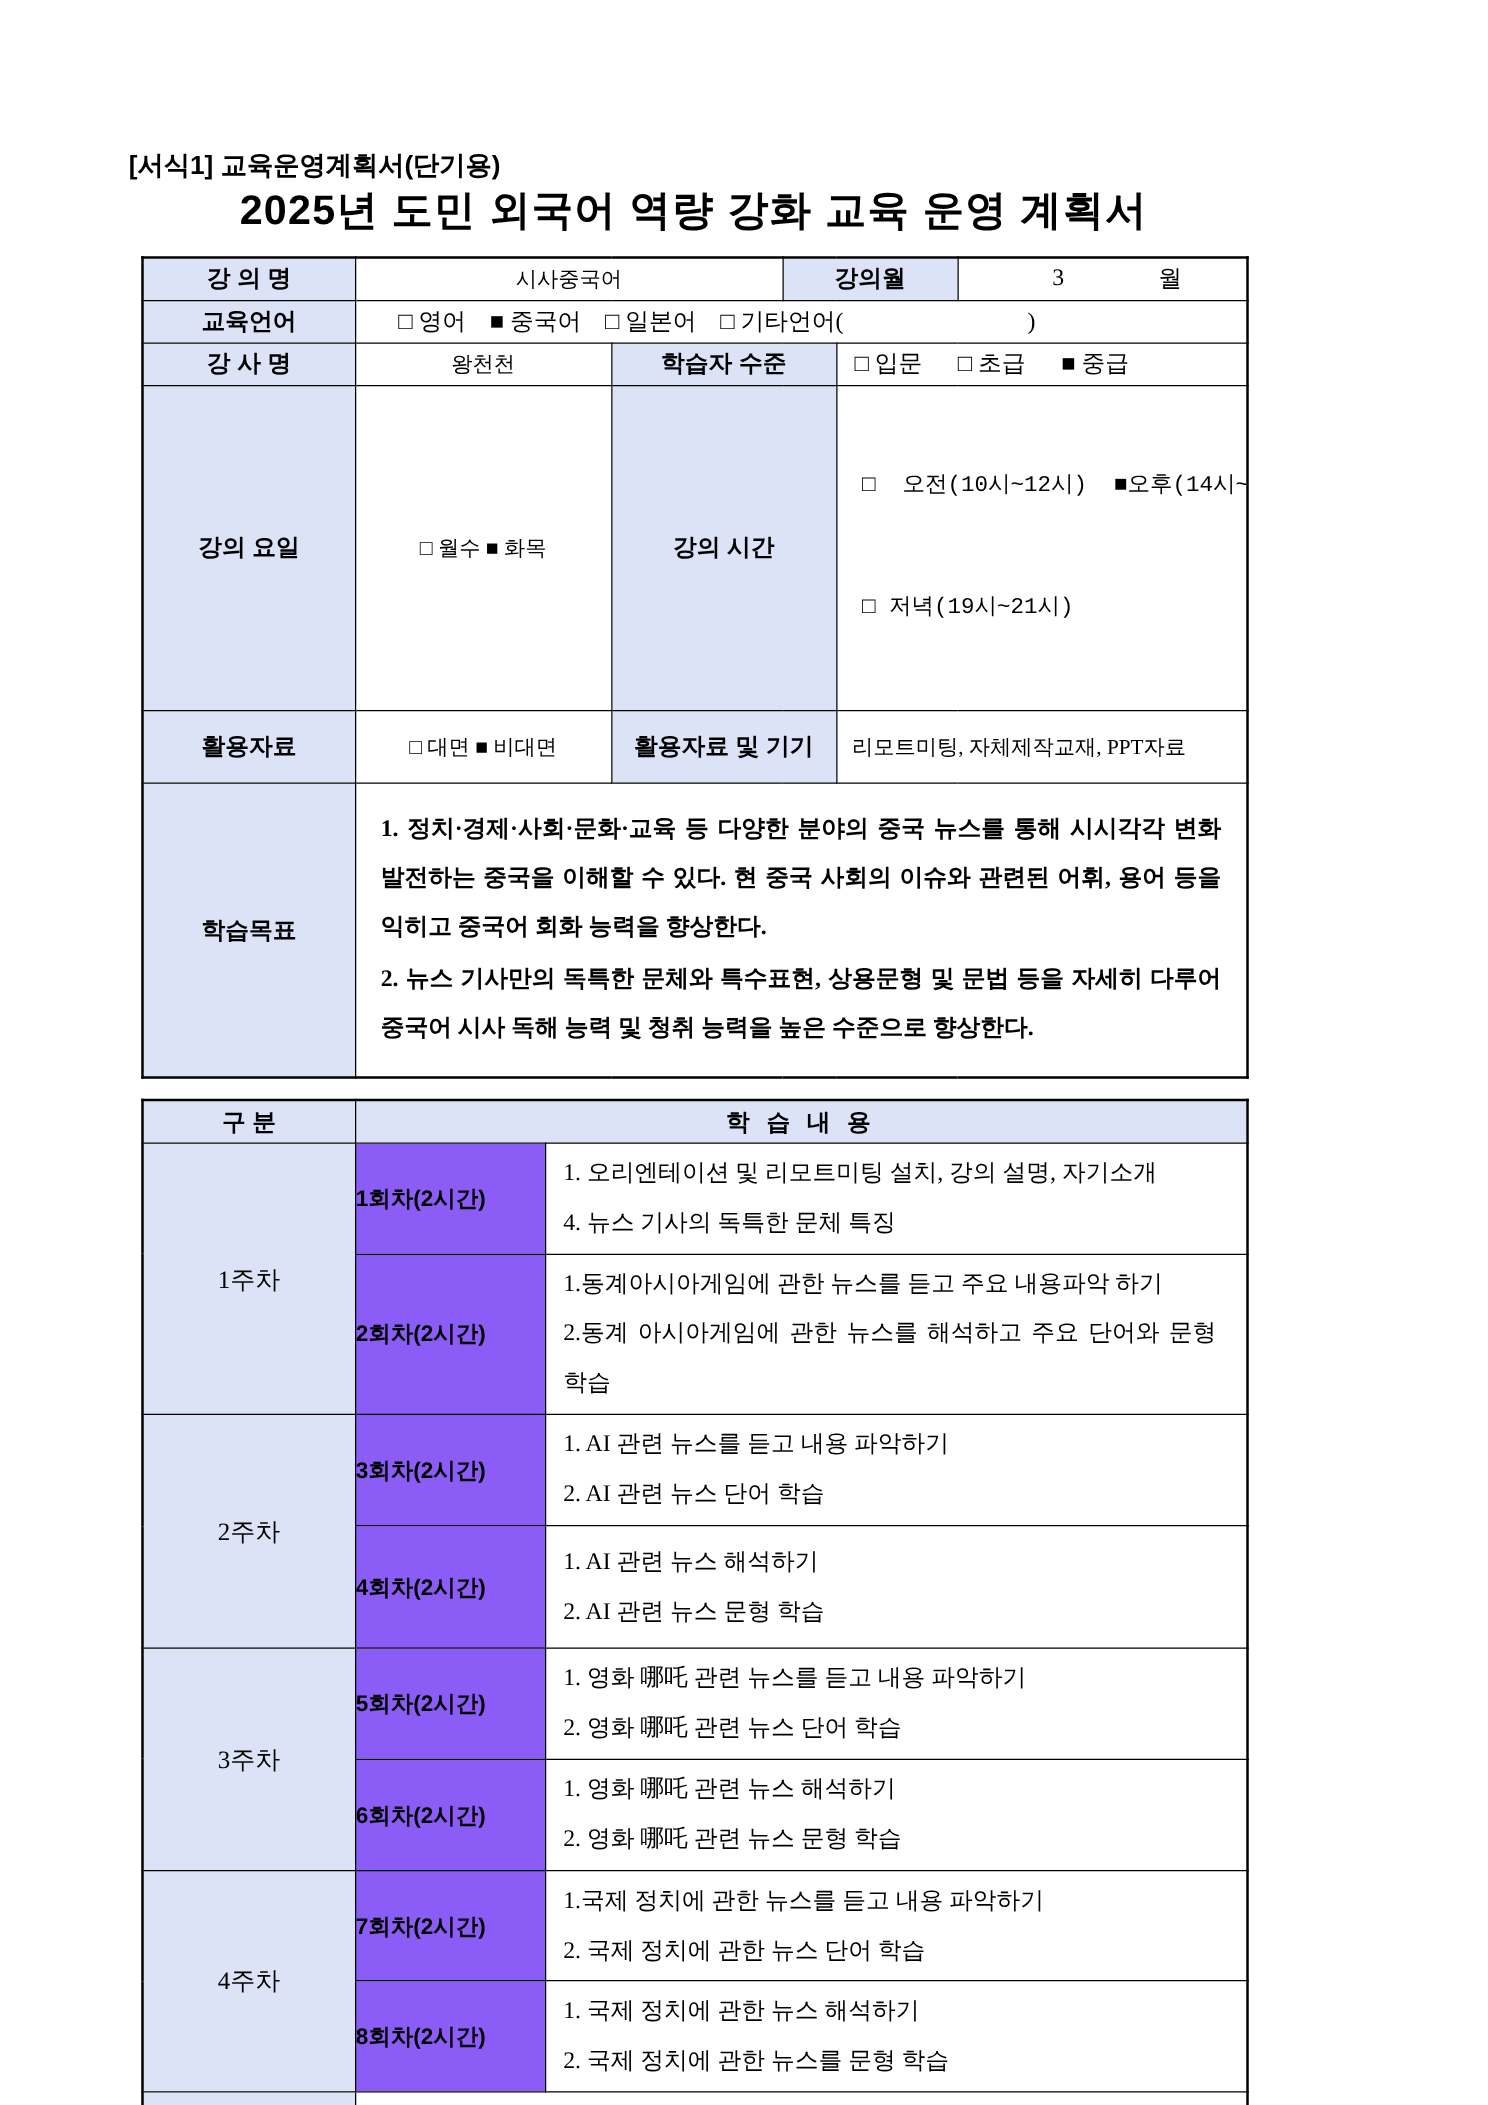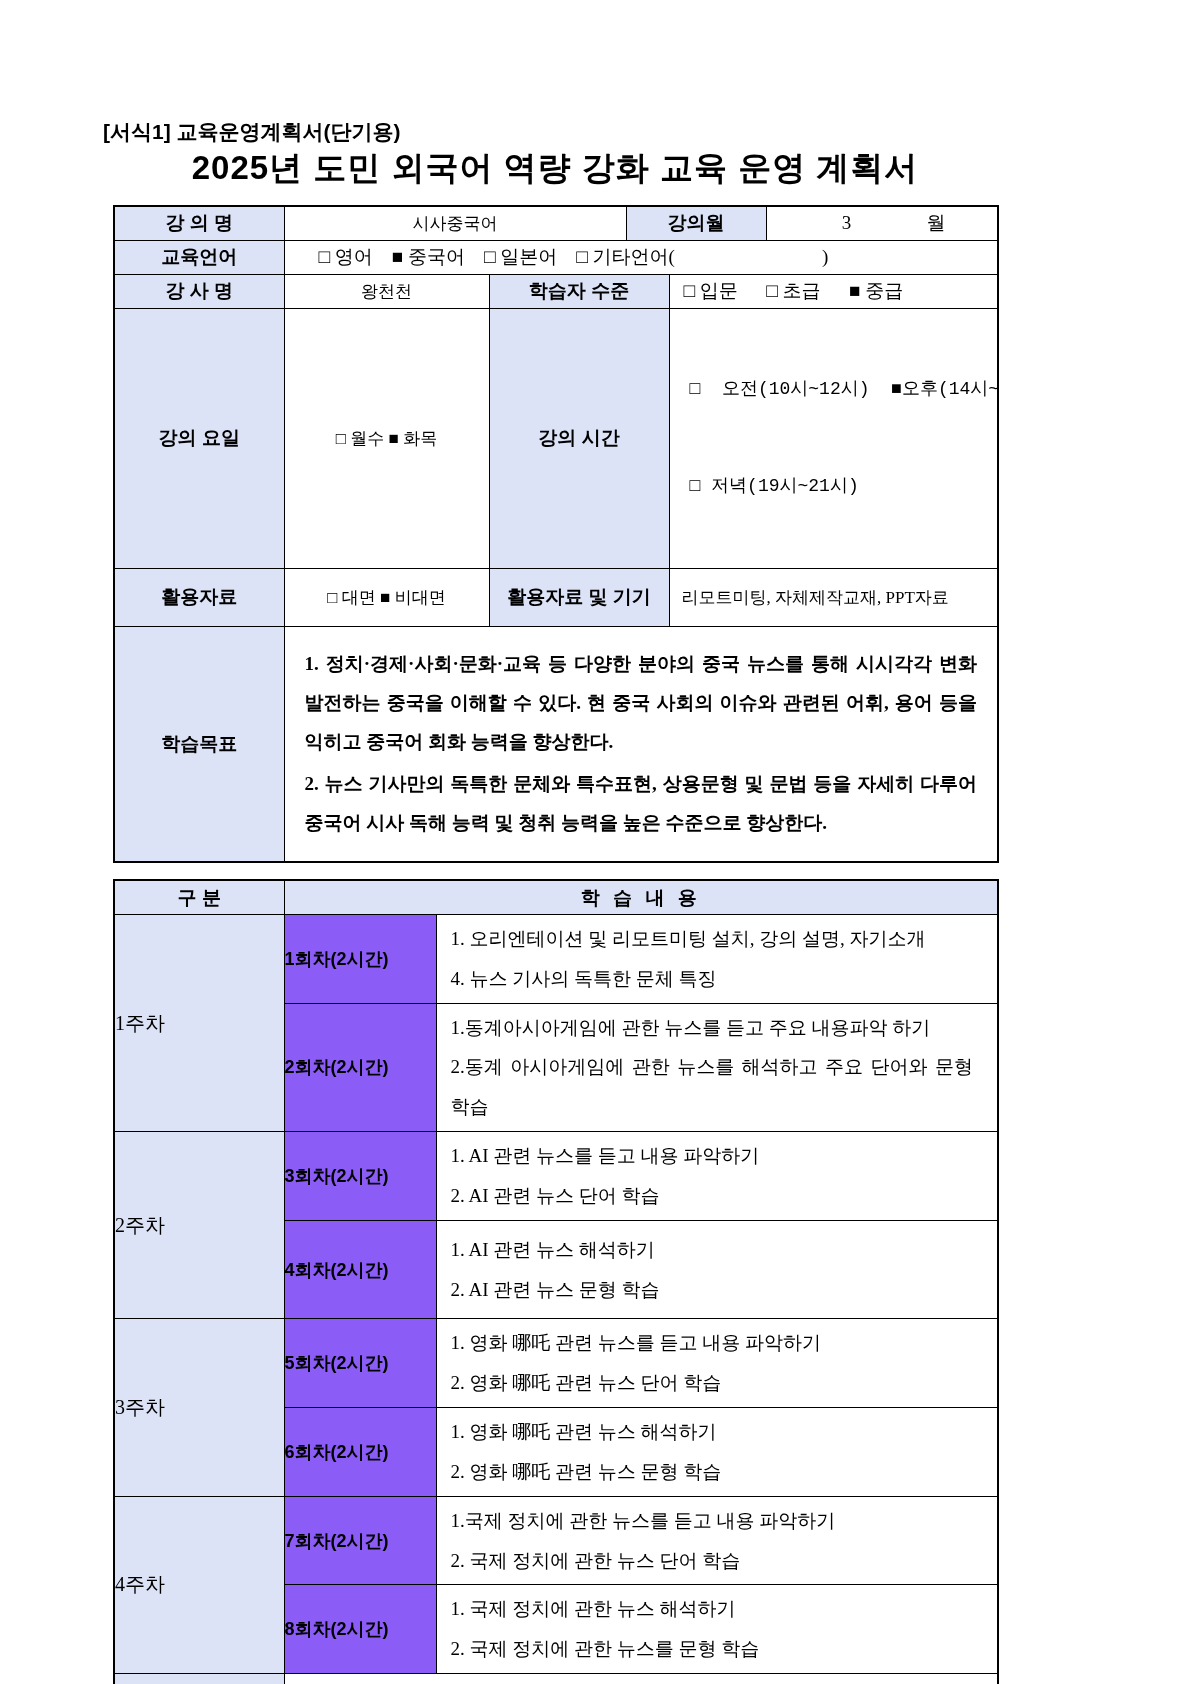--- a/index.html
+++ b/index.html
@@ -23,21 +23,21 @@
   table{border:2px solid #000;}
   td{padding:0;vertical-align:middle;overflow:hidden;}
   .lbl{
     background:#dde3f6;
     font-family:"Liberation Sans","DejaVu Sans",sans-serif;
     font-weight:bold;font-size:19px;text-align:center;
   }
   .lbl-serif{
     background:#dde3f6;
     font-family:"Liberation Serif","DejaVu Serif",serif;
-    font-weight:normal;font-size:20px;
+    font-weight:normal;font-size:20px;text-align:center;
   }
   .val{font-size:17px;text-align:center;}
   .opts{font-size:19px;text-align:left;padding-left:34px;white-space:pre;}
   .time-cell{font-size:18px;text-align:left;padding-left:20px;white-space:pre;line-height:1.8;font-family:Liberation Mono, monospace;}
   .month-cell{display:flex;align-items:center;font-size:19px;}
   .month-num{flex:1.25;text-align:center;}
   .month-unit{flex:0.55;text-align:left;}
   .goal-cell{padding:14px 16px;}
   .goal-p{font-size:19px;line-height:2.05;text-align:justify;margin:4px;font-weight:bold;}
   .sess{

